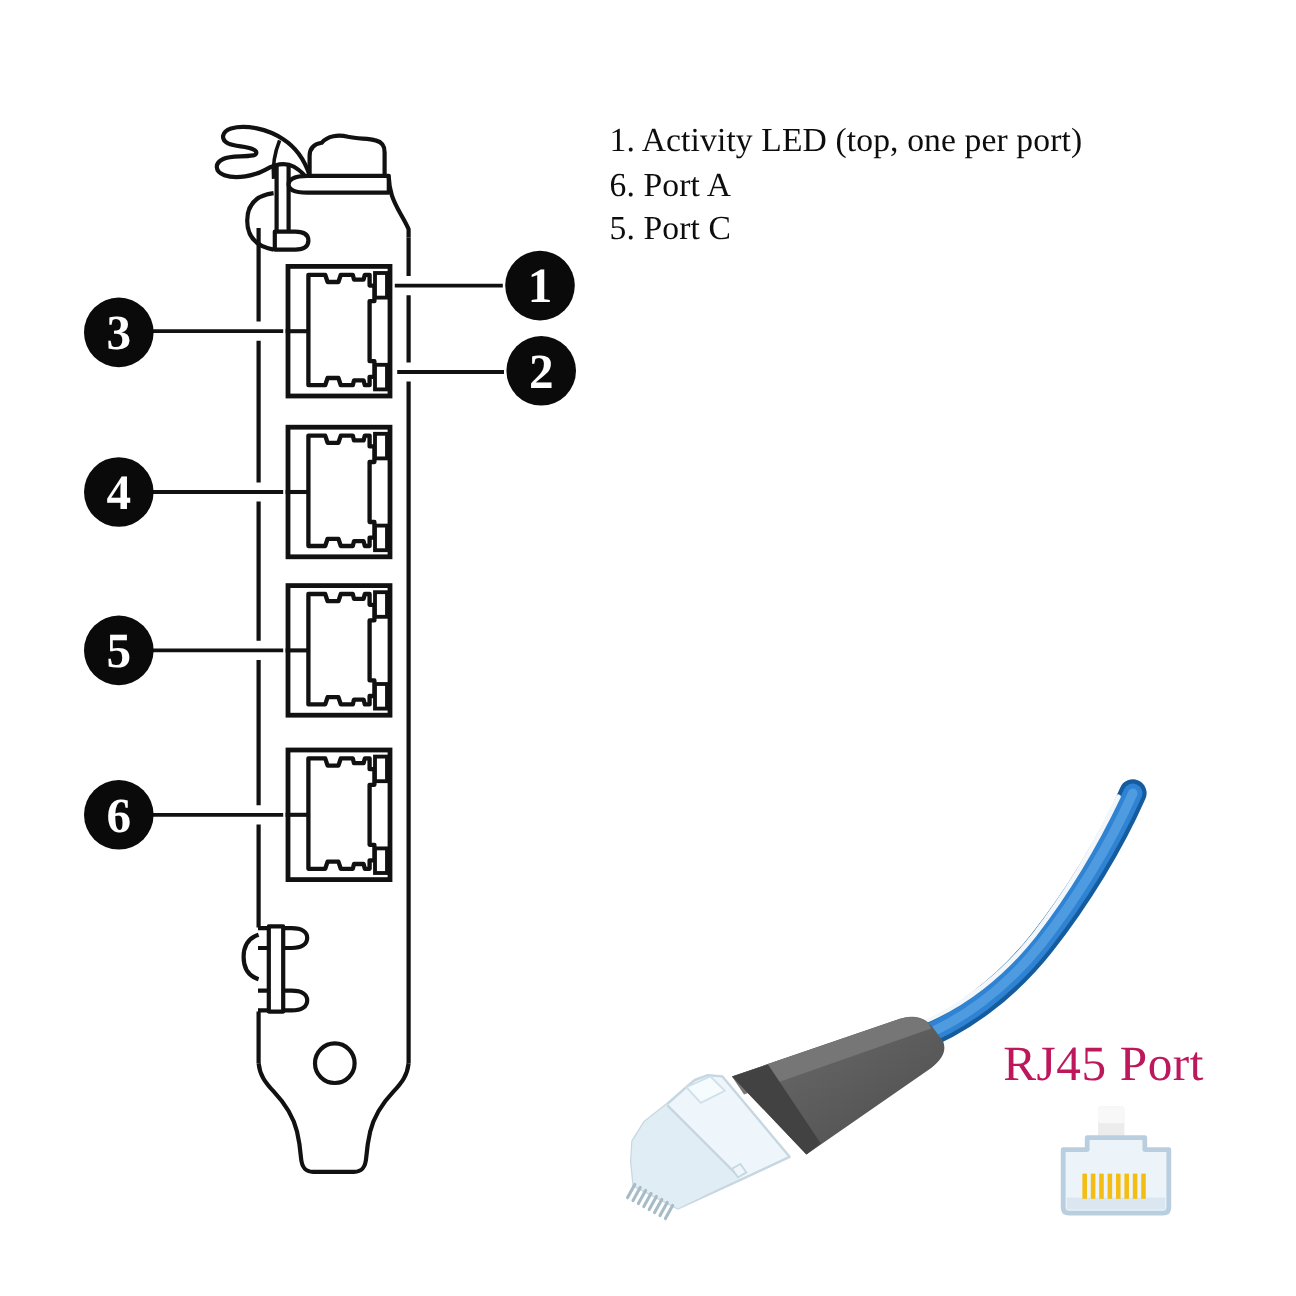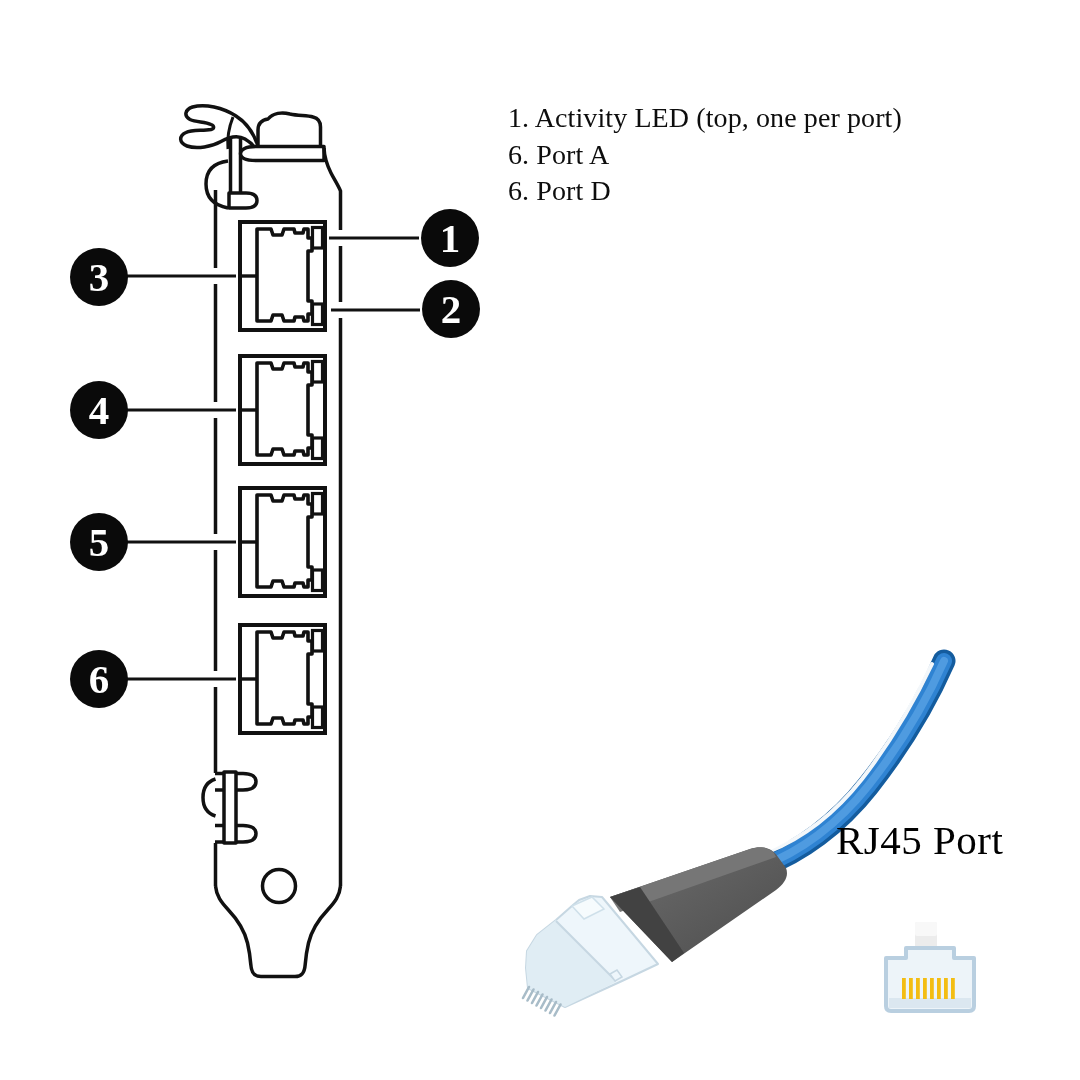--- a/index.html
+++ b/index.html
@@ -18,21 +18,21 @@
     background:#0a0a0a;color:#ffffff;text-align:center;line-height:58px;
     font-size:41px;font-weight:600;
   }
   .c1{left:421px;top:209px;}
   .c2{left:422px;top:280px;}
   .c3{left:70px;top:248px;}
   .c4{left:70px;top:381px;}
   .c5{left:70px;top:513px;}
   .c6{left:70px;top:650px;}
   .rj45-label{
-    position:absolute;left:836px;top:816px;font-size:41px;color:#000000;
+    position:absolute;left:836px;top:862px;font-size:41px;color:#be185d;
     letter-spacing:0.5px;white-space:nowrap;
   }
 </style>
 </head>
 <body>
 
 <div class="canvas">
 
   <svg class="art" viewBox="0 0 1080 1080" xmlns="http://www.w3.org/2000/svg" aria-hidden="true">
     <defs>
@@ -148,21 +148,21 @@
           <rect x="944" y="978" width="3.8" height="21"></rect>
           <rect x="951" y="978" width="3.8" height="21"></rect>
         </g>
       </g>
     </g>
   </svg>
 
   <div class="legend">
     <div class="legend-item">1. Activity LED (top, one per port)</div>
     <div class="legend-item">6. Port A</div>
-    <div class="legend-item">6. Port D</div>
+    <div class="legend-item">5. Port C</div>
   </div>
 
   <div class="callout c1">1</div>
   <div class="callout c2">2</div>
   <div class="callout c3">3</div>
   <div class="callout c4">4</div>
   <div class="callout c5">5</div>
   <div class="callout c6">6</div>
 
   <div class="rj45-label">RJ45 Port</div>

